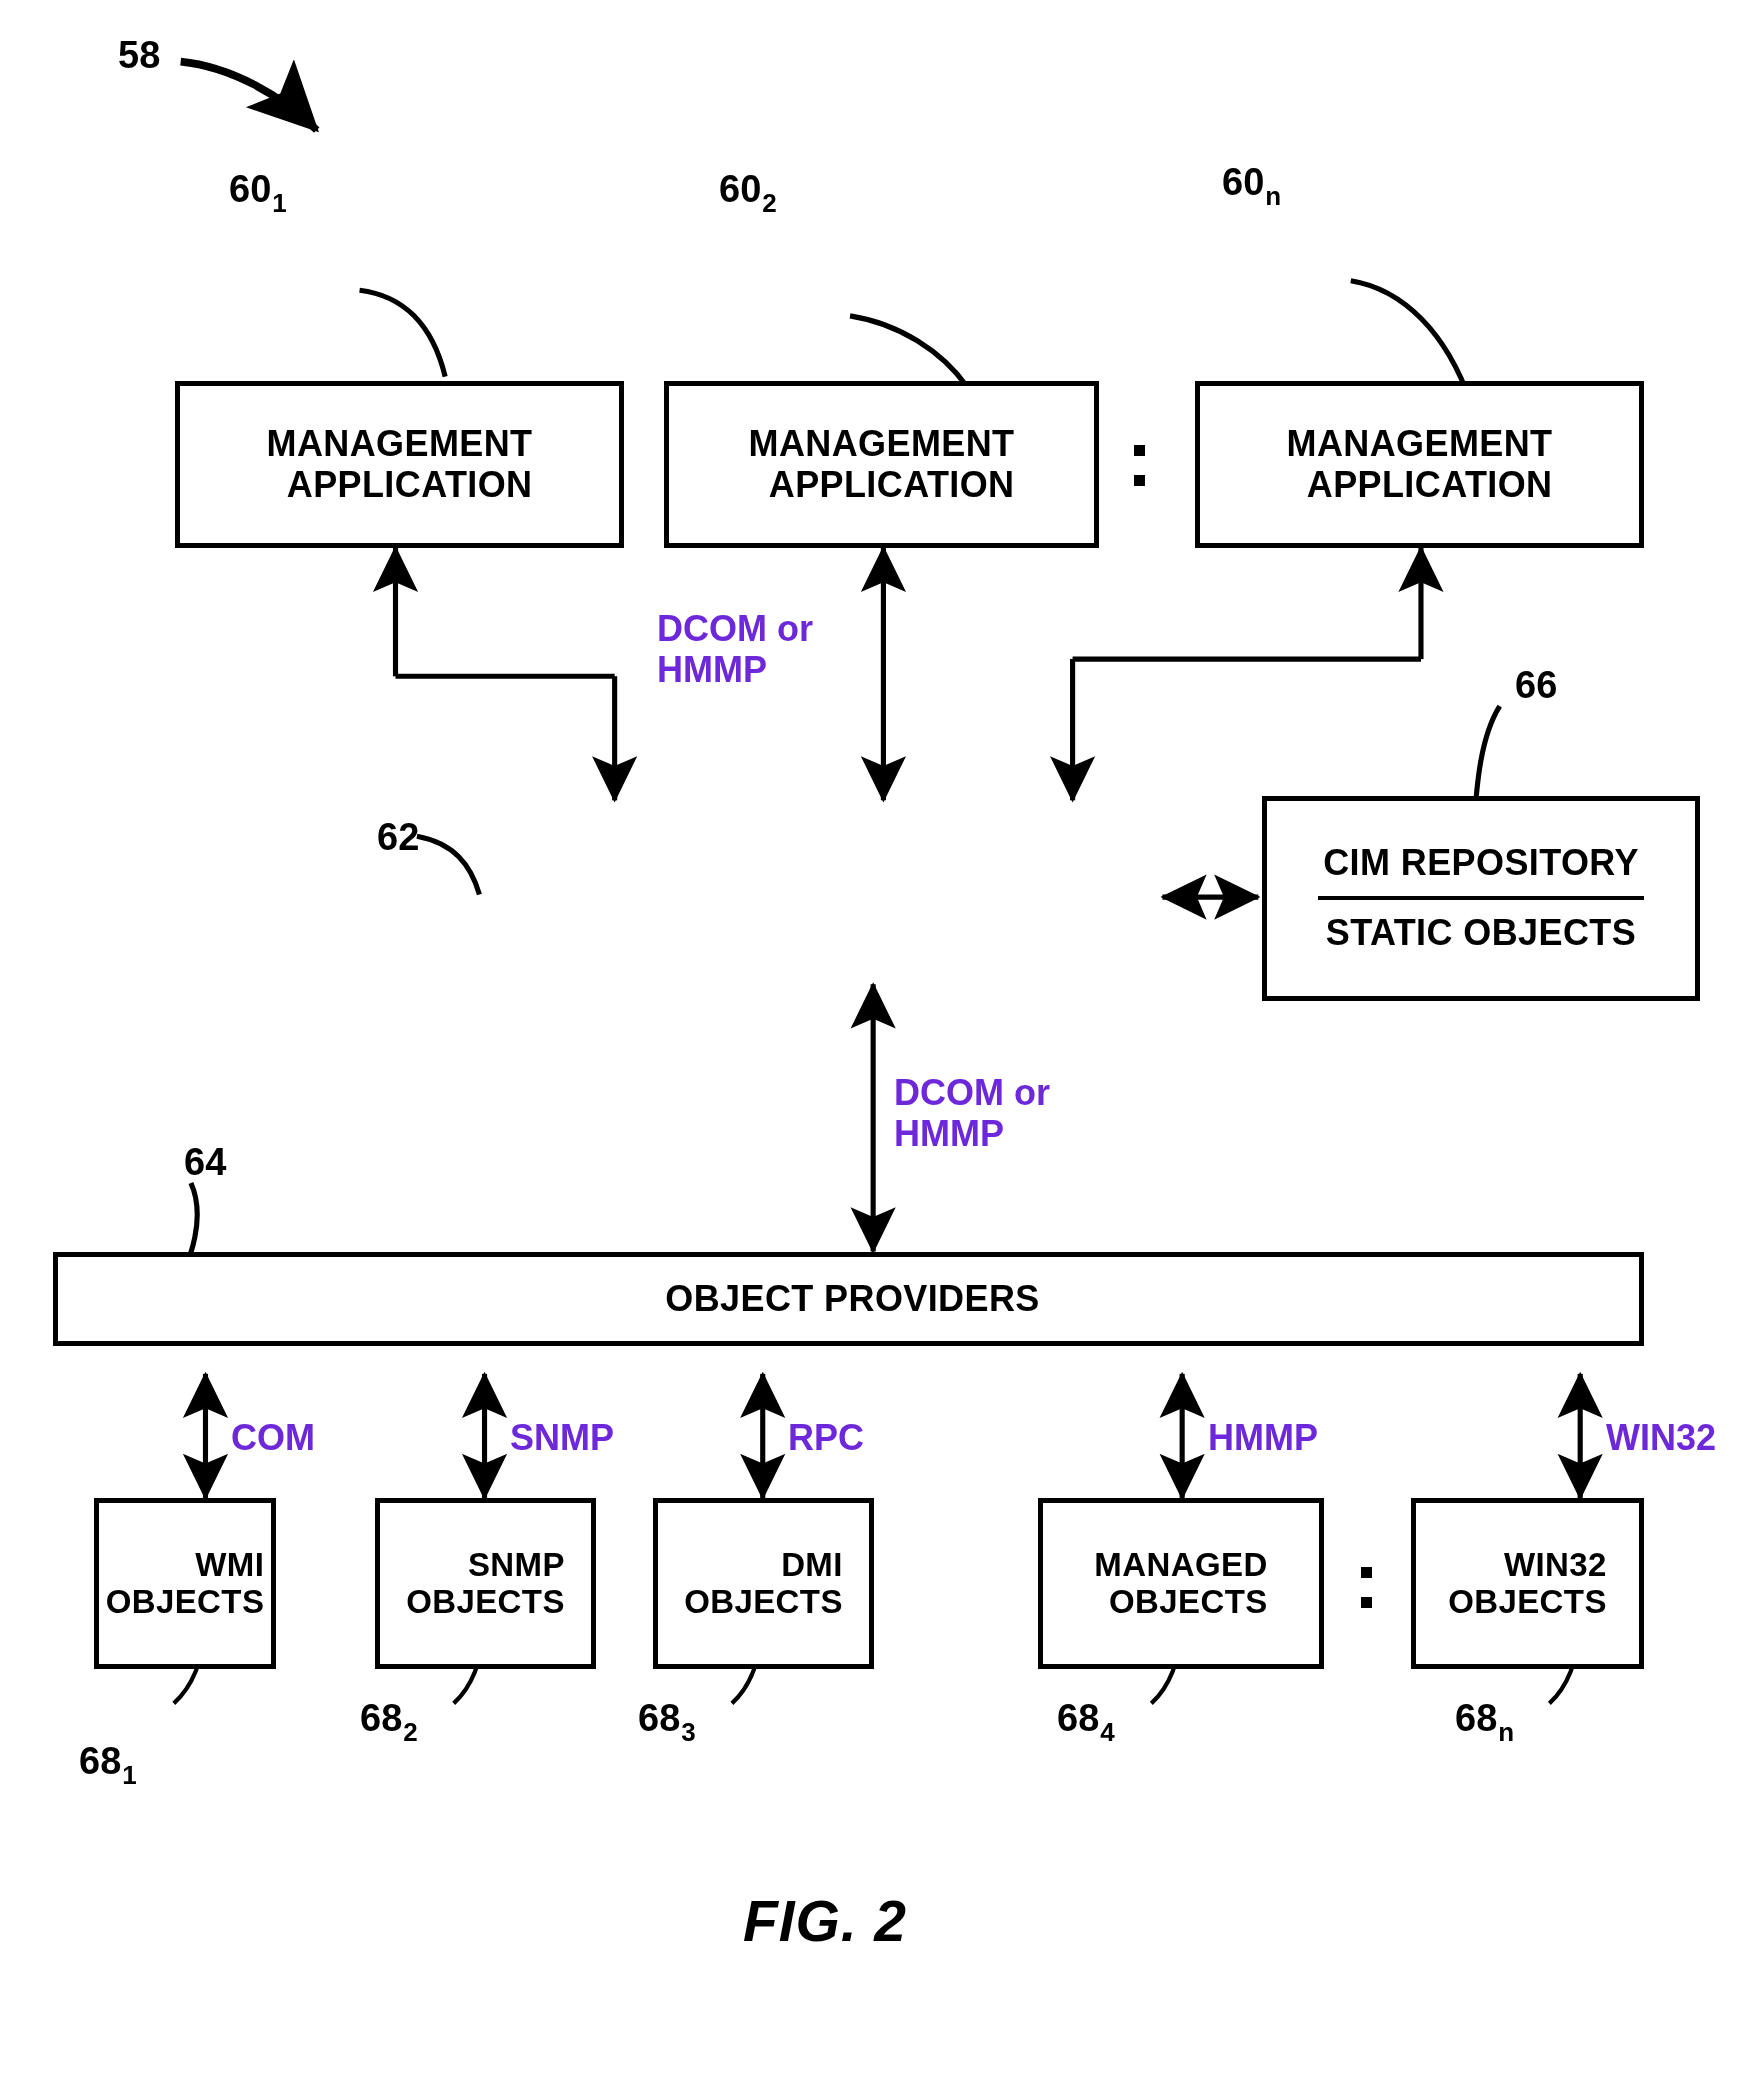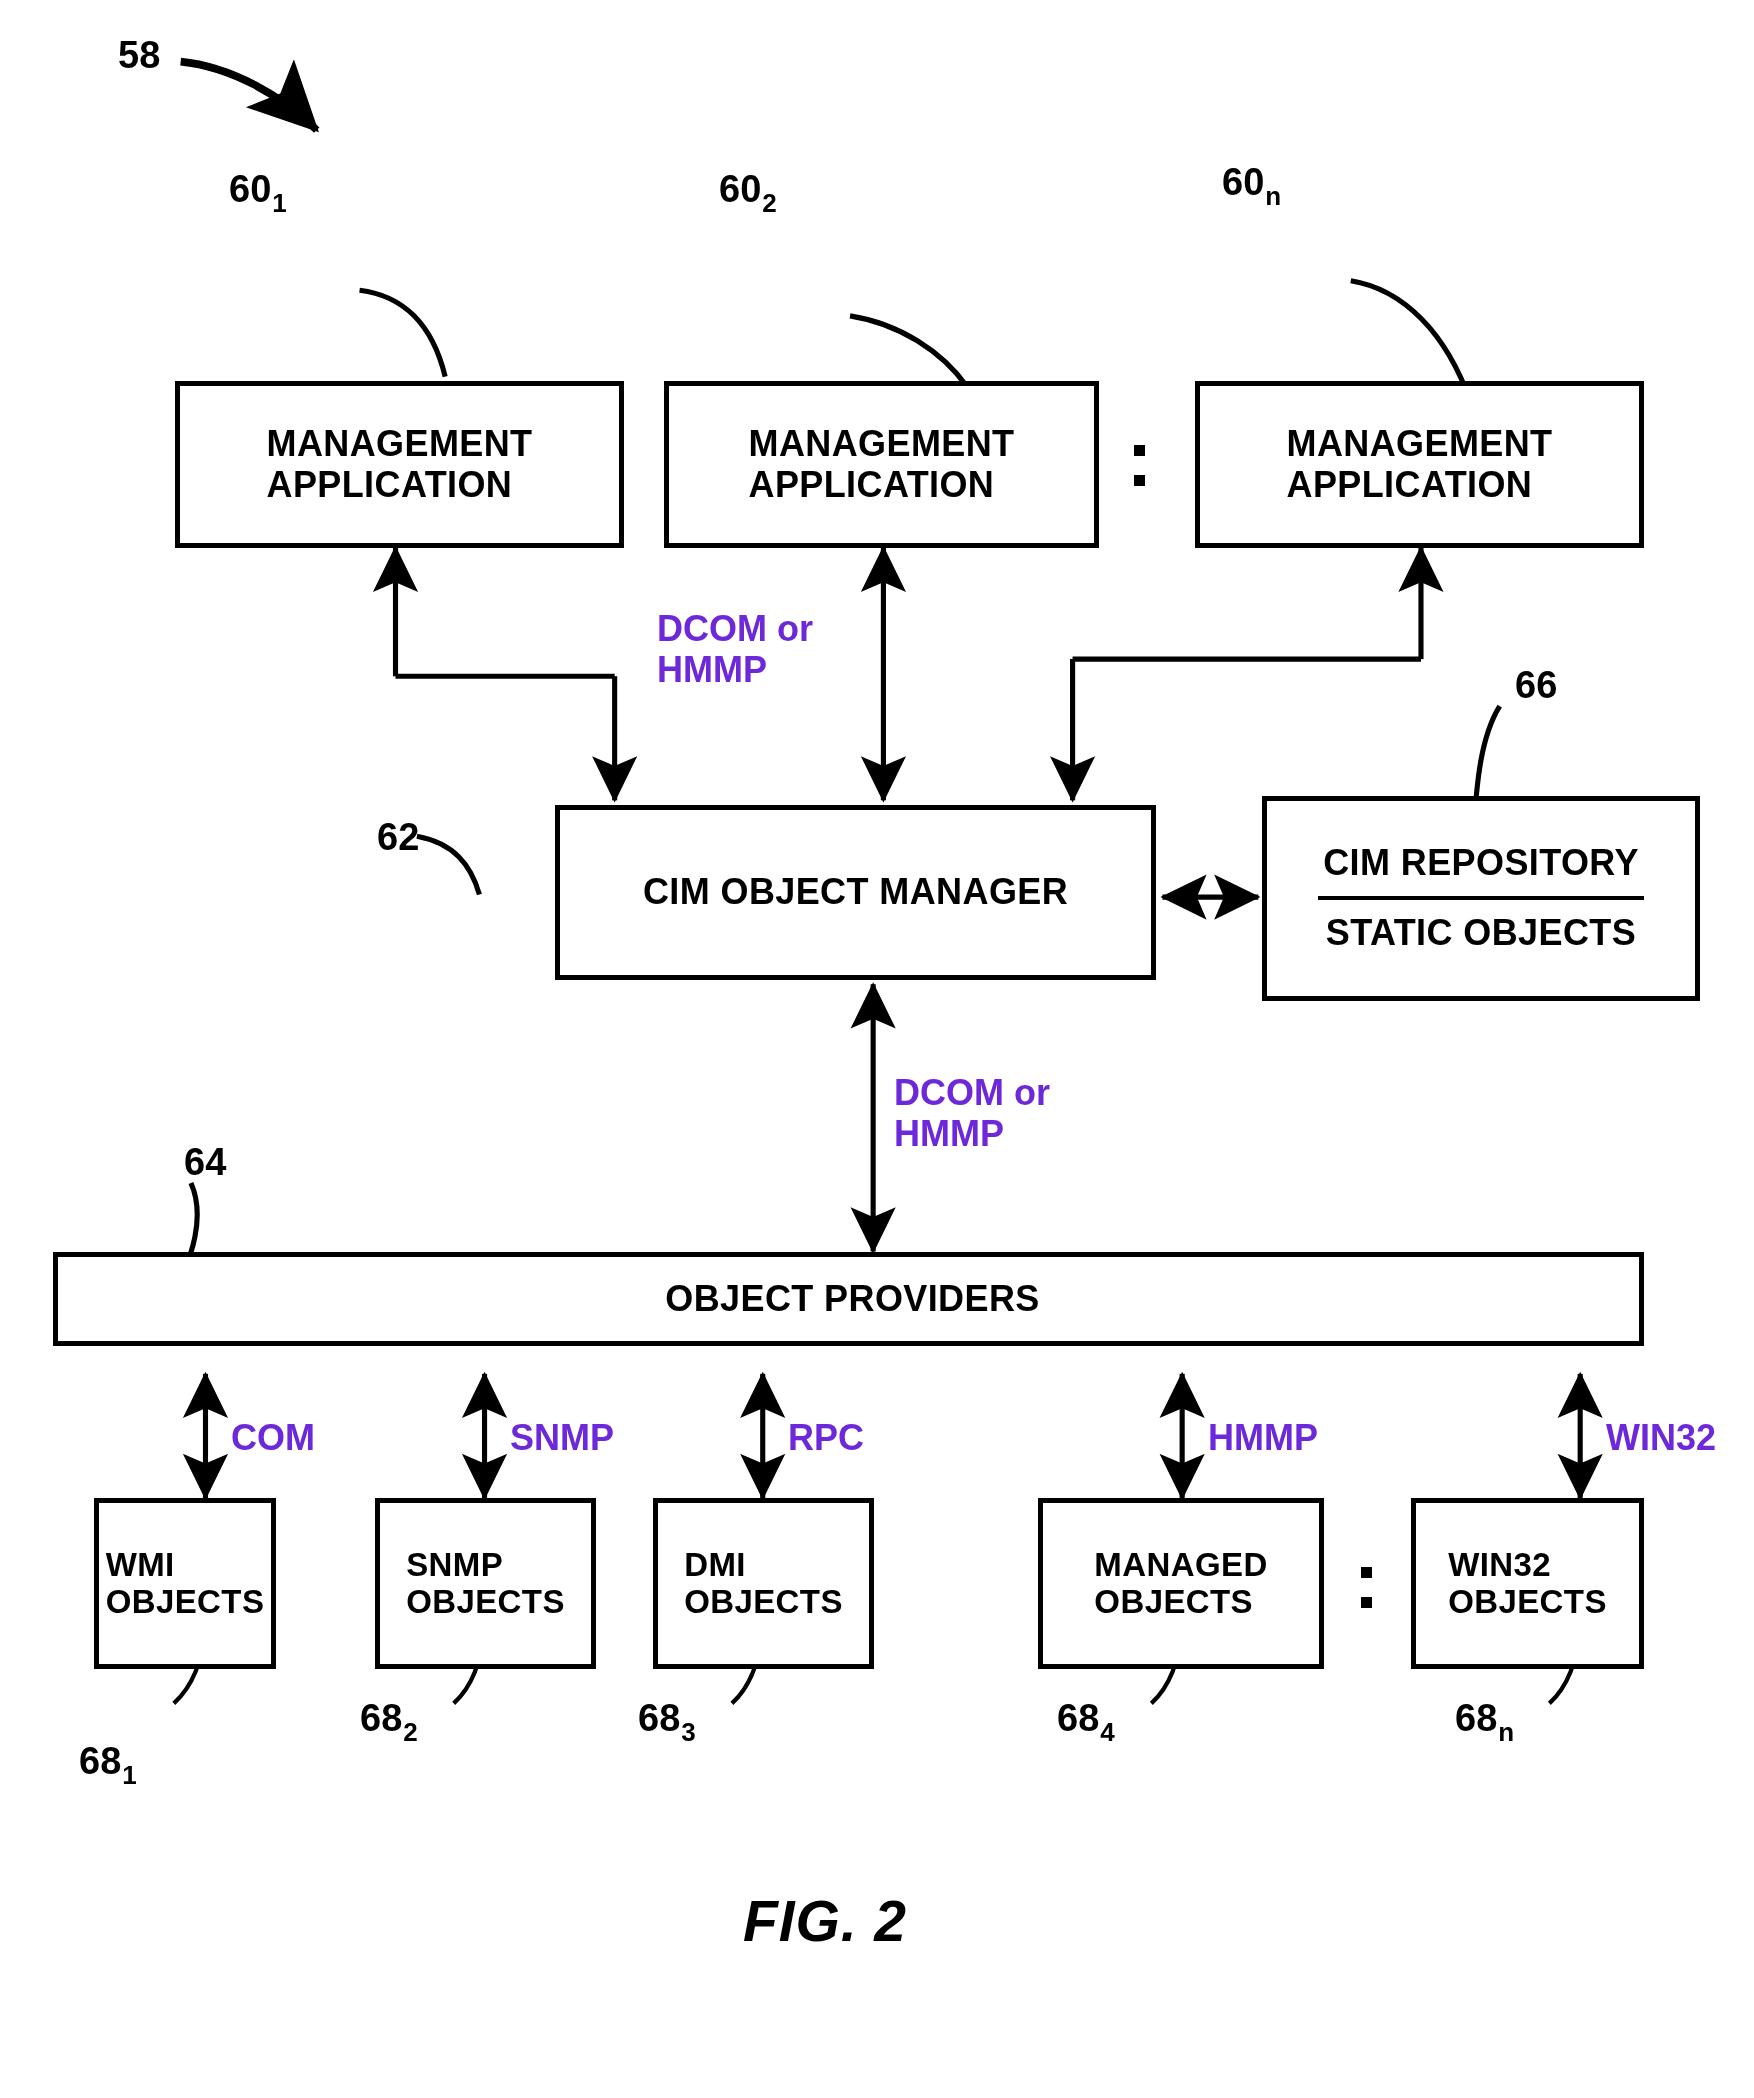--- a/index.html
+++ b/index.html
@@ -23,21 +23,21 @@
   }
   .box {
     position: absolute;
     border: 5.1px solid #000;
     background: #fff;
     box-sizing: border-box;
     display: flex;
     flex-direction: column;
     align-items: center;
     justify-content: center;
-    text-align: left;
+    text-align: right;
   }
   .box-label {
     font-weight: bold;
     color: #000;
     line-height: 1.12;
     letter-spacing: 0.4px;
   }
   .mgmt-label { font-size: 36px; }
   .com-label  { font-size: 36px; }
   .repo-label { font-size: 36px; }
@@ -224,23 +224,20 @@
   <div class="ellipsis-dots" style="left:1134px; top:445px;">
     <i></i>
     <i></i>
   </div>
 
   <div class="proto" style="left:657px; top:608px;">
     <div>DCOM or</div>
     <div>HMMP</div>
   </div>
 
-  <div class="box" style="left:555px; top:805px; width:601px; height:175px;">
-    <div class="box-label com-label">CIM OBJECT MANAGER</div>
-  </div>
 
   <div class="box" style="left:1262px; top:796px; width:438px; height:205px;">
     <div class="box-label repo-label">CIM REPOSITORY</div>
     <div class="divider"></div>
     <div class="box-label repo-label">STATIC OBJECTS</div>
   </div>
 
   <div class="proto" style="left:894px; top:1072px;">
     <div>DCOM or</div>
     <div>HMMP</div>

